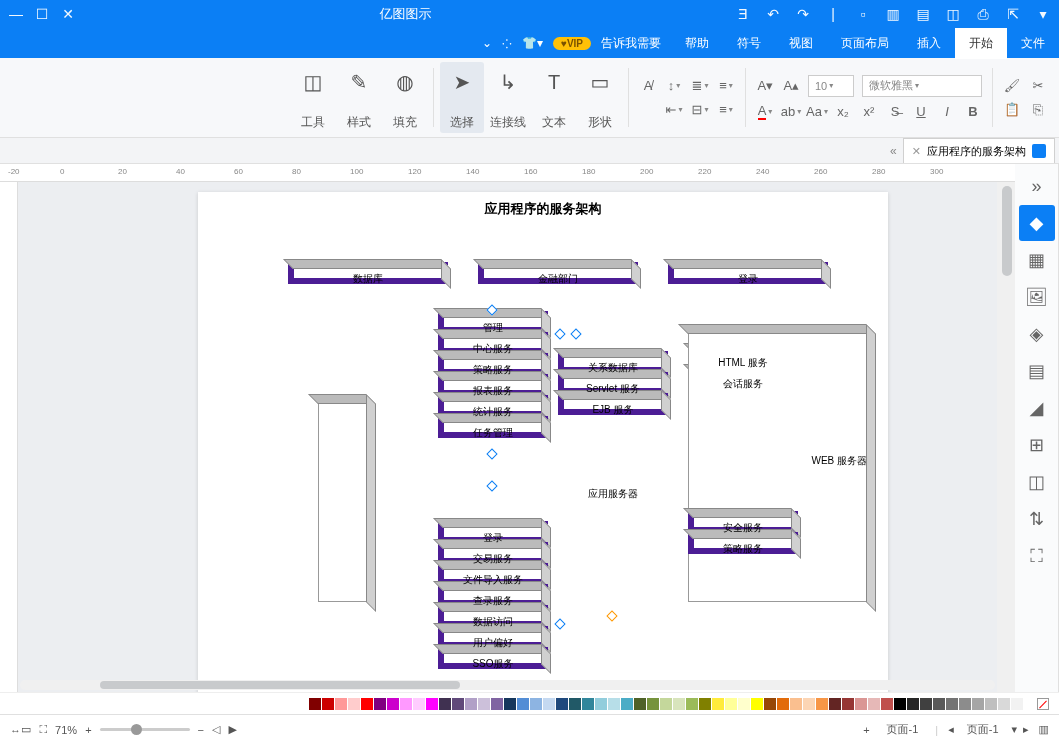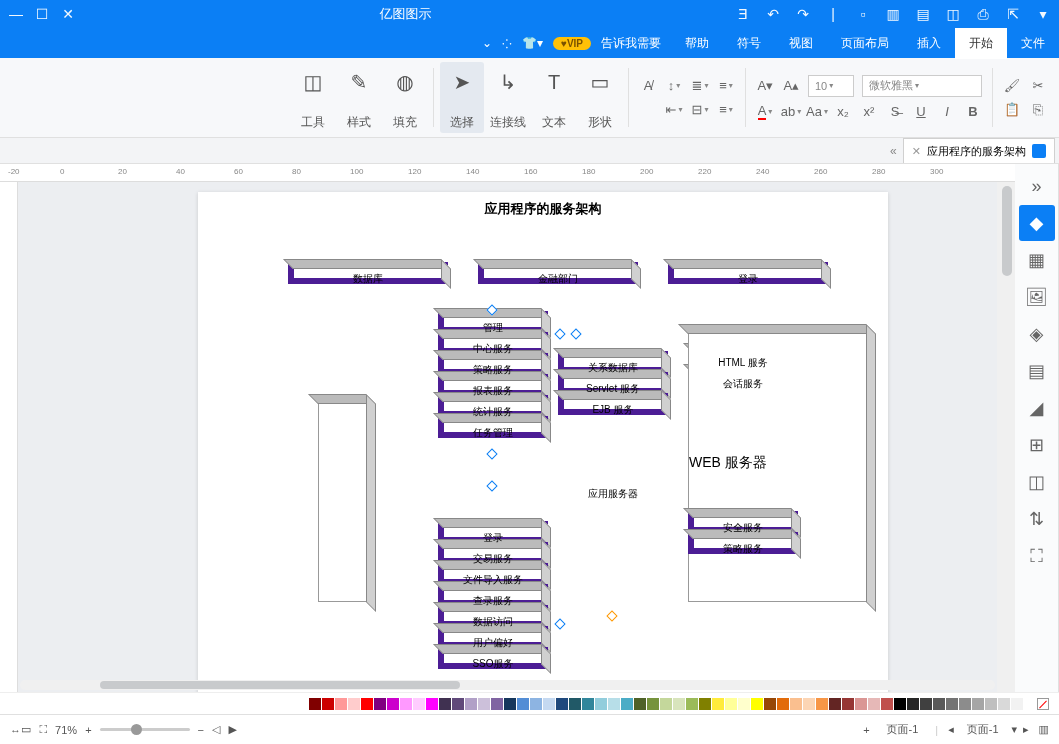--- a/index.html
+++ b/index.html
@@ -50,21 +50,21 @@
 .ptitle{text-align:center;font-size:13px;font-weight:bold;padding:8px 0}
 .box3d{position:absolute;background:#fff;border:6px solid #4c1d95}
 .box3d::before{content:"";position:absolute;left:-1px;right:-9px;top:-9px;height:8px;background:#bbb;transform:skewX(45deg);transform-origin:bottom;border:1px solid #888}
 .box3d::after{content:"";position:absolute;top:-9px;bottom:-1px;right:-9px;width:8px;background:#d0d0d0;transform:skewY(45deg);transform-origin:left;border:1px solid #888}
 .box3d .t{position:relative;z-index:1;font-size:10px;text-align:center;padding:4px 2px;white-space:nowrap;overflow:hidden}
 .stack .box3d{position:relative;left:0!important;top:0!important;margin-top:-1px}
 .stack{position:absolute}
 .tallbox{position:absolute;background:#fff;border:1px solid #999}
 .tallbox::before{content:"";position:absolute;left:-1px;right:-9px;top:-9px;height:8px;background:#bbb;transform:skewX(45deg);transform-origin:bottom;border:1px solid #888}
 .tallbox::after{content:"";position:absolute;top:-9px;bottom:-1px;right:-9px;width:8px;background:#d0d0d0;transform:skewY(45deg);transform-origin:left;border:1px solid #888}
-.tallbox .t{position:absolute;left:0;right:0;top:45%;font-size:14px;text-align:left}
+.tallbox .t{position:absolute;left:0;right:0;top:45%;font-size:10px;text-align:right}
 .hnd{position:absolute;width:8px;height:8px;background:#fff;border:1px solid #0b7ff5;transform:rotate(45deg)}
 .hnd.o{border-color:#ff9800}
 .palette{height:22px;display:flex;align-items:center;padding:0 10px;gap:1px;background:#fff;border-top:1px solid #eee;flex-direction:row-reverse}
 .sw{width:12px;height:12px}
 .sw.np{background:#fff;border:1px solid #999;position:relative}
 .sw.np::after{content:"";position:absolute;left:0;right:0;top:50%;border-top:1px solid red;transform:rotate(-45deg)}
 .statusbar{height:30px;background:#fff;border-top:1px solid #e0e0e0;display:flex;align-items:center;padding:0 10px;font-size:11px;color:#555;gap:10px;flex-direction:row-reverse}
 .statusbar .pagepick{display:flex;align-items:center;gap:6px}
 .statusbar .pagename{border:1px solid transparent;padding:2px 6px}
 .statusbar .zoom{margin-right:auto;display:flex;align-items:center;gap:8px;flex-direction:row-reverse}

